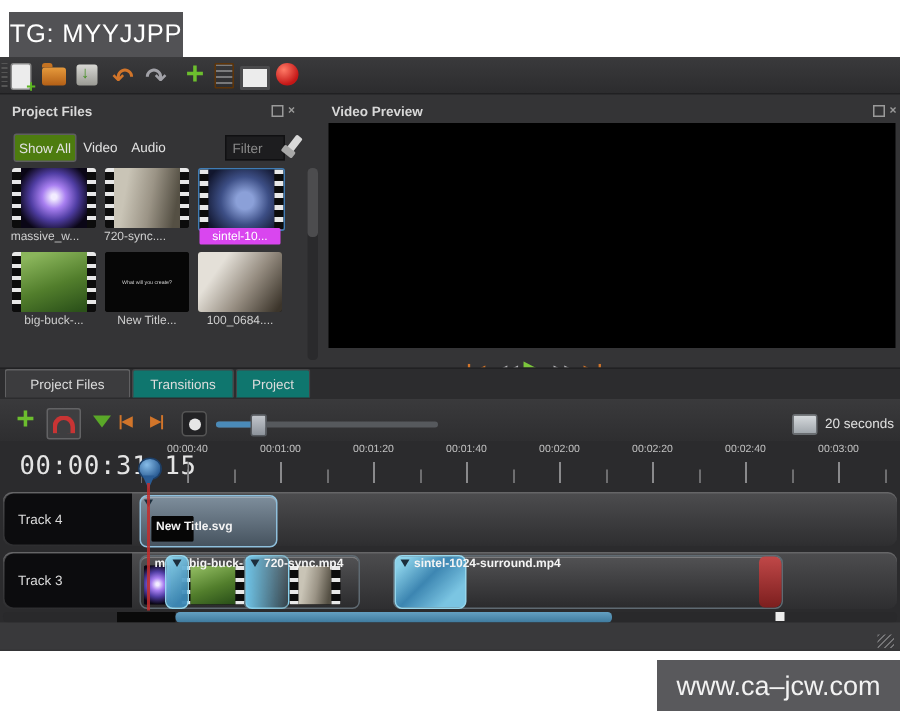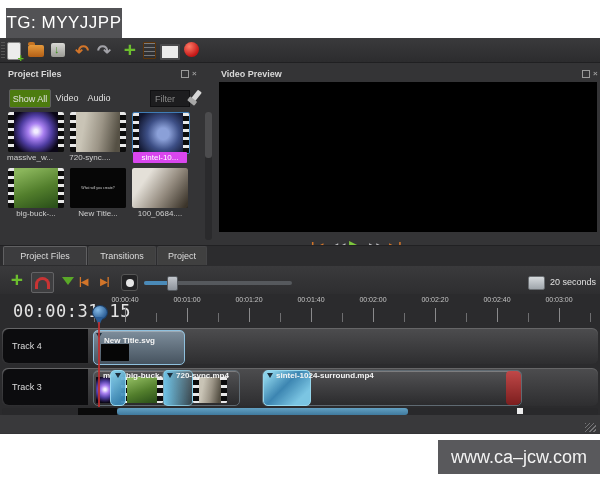--- a/index.html
+++ b/index.html
@@ -63,21 +63,21 @@
               white-space:nowrap;overflow:hidden;}
   .file-label.sel{background:#d946ef;color:#fff;border-radius:1px;}
   
   .video{left:219px;top:82px;width:378px;height:150px;background:#000;}
   .pc{font-size:12px;font-weight:bold;line-height:1;color:#b8b8bc;letter-spacing:-2px;}
   .pc.orange{color:#d2752a;letter-spacing:0;}
   .pc.play{color:#7cc63c;font-size:17px;letter-spacing:0;}
   
   .dock{left:0;top:245px;width:600px;height:20px;background:#2c2c2e;border-top:1px solid #212123;}
   .tab{height:18px;color:#dcdcdc;font-size:9px;display:flex;align-items:center;justify-content:center;
-       border:1px solid #454547;border-bottom:none;background:#404040;border-radius:2px 2px 0 0;}
+       border:1px solid #454547;border-bottom:none;background:#0f766e;border-radius:2px 2px 0 0;}
   .tab.active{background:#3c3c3e;border-color:#606062;}
   .splitter-dots{width:22px;height:3px;background:repeating-linear-gradient(90deg,#808084 0 2px,transparent 2px 4px);}
   
   .ttb{left:0;top:266px;width:600px;height:28px;background:linear-gradient(180deg,#3a3a3c,#2e2e30);border-bottom:1px solid #1e1e20;}
   .magnet-box{left:31px;top:272px;width:21px;height:19px;background:#3e3e40;border:1px solid #636365;border-radius:2px;}
   .magnet{width:9px;height:9px;border:3px solid #c83434;border-bottom:none;border-radius:8px 8px 0 0;}
   .tri-down{width:0;height:0;border-left:6px solid transparent;border-right:6px solid transparent;border-top:8px solid #5aa828;}
   .mk{color:#d2752a;font-size:10px;font-weight:bold;letter-spacing:-1px;}
   .cam-box{left:121px;top:274px;width:15px;height:15px;background:#232325;border-radius:3px;border:1px solid #555;}
   .cam-box i{width:8px;height:8px;border-radius:50%;background:#e6e6e6;display:block;}
@@ -248,21 +248,21 @@
   <div class="abs ph-line"></div>
 
   <div class="abs track-row" style="top:328px;height:36px;"></div>
   <div class="abs track-head" style="top:329px;height:34px;">Track 4</div>
   <div class="abs clip clip-light" style="left:93px;top:330px;width:90px;height:33px;">
     <div class="mini-thumb" style="left:7px;top:13px;width:28px;height:17px;">
         <div class="inner-img img-titleblack" style="left:0;right:0;"></div>
       </div>
   </div>
   <span class="chev" style="left:96px;top:333px;"></span>
-  <span class="clip-label" style="left:104px;top:336px;">New Title.svg</span>
+  <span class="clip-label" style="left:104px;top:346px;">New Title.svg</span>
 
   <div class="abs track-row" style="top:368px;height:38px;"></div>
   <div class="abs track-head" style="top:369px;height:36px;">Track 3</div>
 
   <div class="abs clip clip-dark" style="left:93px;top:370px;width:24px;height:34px;">
     <div class="mini-thumb" style="left:2px;top:6px;width:18px;height:26px;">
         <div class="inner-img img-massive" style="left:0;right:0;"></div>
       </div>
   </div>
   <span class="clip-label" style="left:103px;top:371px;">m</span>

